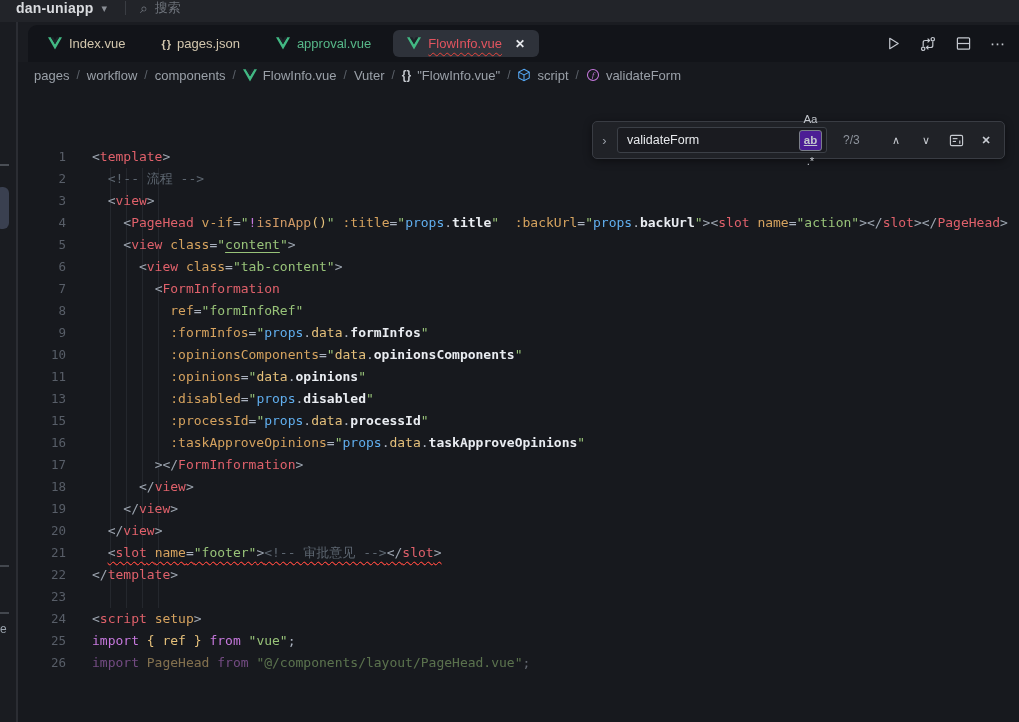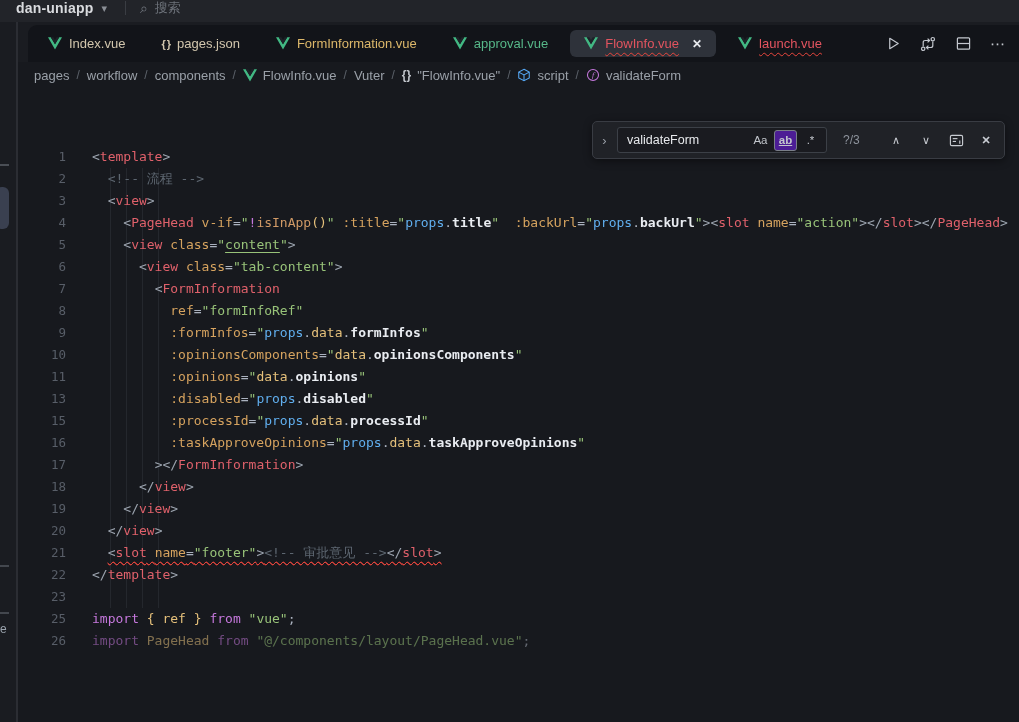--- a/index.html
+++ b/index.html
@@ -126,49 +126,31 @@
           <span style="display: inline-flex; align-items: center; color: rgb(210, 198, 173); font-weight: bold; font-size: 11px; letter-spacing: -1px;">{ }</span>
           <span style="color: rgb(210, 198, 173);">pages.json</span>
         </div>
         <div class="tab">
           <span style="display: inline-flex; align-items: center;">
             <svg width="14" height="13" viewBox="0 0 26 23">
               <polygon points="0,0 5.1,0 13,13.1 20.9,0 26,0 13,22.5" fill="#42b883"></polygon>
               <polygon points="5.1,0 10,0 13,5 16,0 20.9,0 13,13.1" fill="#1d2228"></polygon>
             </svg>
           </span>
-          <span style="color: rgb(221, 184, 106);">FormInformation.vue</span>
-        </div>
-        <div class="tab">
-          <span style="display: inline-flex; align-items: center;">
-            <svg width="14" height="13" viewBox="0 0 26 23">
-              <polygon points="0,0 5.1,0 13,13.1 20.9,0 26,0 13,22.5" fill="#42b883"></polygon>
-              <polygon points="5.1,0 10,0 13,5 16,0 20.9,0 13,13.1" fill="#1d2228"></polygon>
-            </svg>
-          </span>
           <span style="color: rgb(87, 184, 137);">approval.vue</span>
         </div>
         <div class="tab active">
           <span style="display: inline-flex; align-items: center;">
             <svg width="14" height="13" viewBox="0 0 26 23">
               <polygon points="0,0 5.1,0 13,13.1 20.9,0 26,0 13,22.5" fill="#42b883"></polygon>
               <polygon points="5.1,0 10,0 13,5 16,0 20.9,0 13,13.1" fill="#1d2228"></polygon>
             </svg>
           </span>
           <span class="wavy" style="color: rgb(227, 84, 95);">FlowInfo.vue</span>
           <span class="close-x">✕</span>
-        </div>
-        <div class="tab">
-          <span style="display: inline-flex; align-items: center;">
-            <svg width="14" height="13" viewBox="0 0 26 23">
-              <polygon points="0,0 5.1,0 13,13.1 20.9,0 26,0 13,22.5" fill="#42b883"></polygon>
-              <polygon points="5.1,0 10,0 13,5 16,0 20.9,0 13,13.1" fill="#1d2228"></polygon>
-            </svg>
-          </span>
-          <span class="wavy" style="color: rgb(227, 84, 95);">launch.vue</span>
         </div>
       </div>
     <div class="tab-actions">
       <span class="act">
         <svg width="15" height="15" viewBox="0 0 16 16">
             <path d="M4 2.5 L13 8 L4 13.5 Z" fill="none" stroke="#c3c7ce" stroke-width="1.3" stroke-linejoin="round"></path>
           </svg>
       </span>
       <span class="act">
         <svg width="16" height="16" viewBox="0 0 16 16" fill="none" stroke="#c3c7ce" stroke-width="1.2">
@@ -265,29 +247,30 @@
         <div class="crow"><span class="lnum">13</span><span class="ltext"><span class="tk-pln">          </span><span class="tk-attr">:disabled</span><span class="tk-eq">=</span><span class="tk-str">"</span><span class="tk-blue">props</span><span class="tk-eq">.</span><span class="tk-pw">disabled</span><span class="tk-str">"</span></span></div>
         <div class="crow"><span class="lnum">15</span><span class="ltext"><span class="tk-pln">          </span><span class="tk-attr">:processId</span><span class="tk-eq">=</span><span class="tk-str">"</span><span class="tk-blue">props</span><span class="tk-eq">.</span><span class="tk-yel">data</span><span class="tk-eq">.</span><span class="tk-pw">processId</span><span class="tk-str">"</span></span></div>
         <div class="crow"><span class="lnum">16</span><span class="ltext"><span class="tk-pln">          </span><span class="tk-attr">:taskApproveOpinions</span><span class="tk-eq">=</span><span class="tk-str">"</span><span class="tk-blue">props</span><span class="tk-eq">.</span><span class="tk-yel">data</span><span class="tk-eq">.</span><span class="tk-pw">taskApproveOpinions</span><span class="tk-str">"</span></span></div>
         <div class="crow"><span class="lnum">17</span><span class="ltext"><span class="tk-pln">        </span><span class="tk-ang">&gt;&lt;/</span><span class="tk-tag">FormInformation</span><span class="tk-ang">&gt;</span></span></div>
         <div class="crow"><span class="lnum">18</span><span class="ltext"><span class="tk-pln">      </span><span class="tk-ang">&lt;/</span><span class="tk-tag">view</span><span class="tk-ang">&gt;</span></span></div>
         <div class="crow"><span class="lnum">19</span><span class="ltext"><span class="tk-pln">    </span><span class="tk-ang">&lt;/</span><span class="tk-tag">view</span><span class="tk-ang">&gt;</span></span></div>
         <div class="crow"><span class="lnum">20</span><span class="ltext"><span class="tk-pln">  </span><span class="tk-ang">&lt;/</span><span class="tk-tag">view</span><span class="tk-ang">&gt;</span></span></div>
         <div class="crow"><span class="lnum">21</span><span class="ltext"><span class="tk-pln">  </span><span class="sqwrap"><span class="tk-ang">&lt;</span><span class="tk-tag">slot</span><span class="tk-pln"> </span><span class="tk-attr">name</span><span class="tk-eq">=</span><span class="tk-str">"footer"</span><span class="tk-ang">&gt;</span><span class="tk-com">&lt;!-- 审批意见 --&gt;</span><span class="tk-ang">&lt;/</span><span class="tk-tag">slot</span><span class="tk-ang">&gt;</span></span></span></div>
         <div class="crow"><span class="lnum">22</span><span class="ltext"><span class="tk-ang">&lt;/</span><span class="tk-tag">template</span><span class="tk-ang">&gt;</span></span></div>
         <div class="crow"><span class="lnum">23</span><span class="ltext"></span></div>
+        <div class="crow"><span class="lnum">24</span><span class="ltext"><span class="tk-ang">&lt;</span><span class="tk-tag">script</span><span class="tk-pln"> </span><span class="tk-attr">setup</span><span class="tk-ang">&gt;</span></span></div>
         <div class="crow"><span class="lnum">25</span><span class="ltext"><span class="tk-pur">import</span><span class="tk-pln"> </span><span class="tk-brk">{</span><span class="tk-pln"> </span><span class="tk-yel">ref</span><span class="tk-pln"> </span><span class="tk-brk">}</span><span class="tk-pln"> </span><span class="tk-pur">from</span><span class="tk-pln"> </span><span class="tk-str">"vue"</span><span class="tk-pln">;</span></span></div>
         <div class="crow dimline"><span class="lnum">26</span><span class="ltext"><span class="tk-pur">import</span><span class="tk-pln"> </span><span class="tk-yel">PageHead</span><span class="tk-pln"> </span><span class="tk-pur">from</span><span class="tk-pln"> </span><span class="tk-str">"@/components/layout/PageHead.vue"</span><span class="tk-pln">;</span></span></div>
       </div>
 
     <div class="find-widget">
       <span class="find-expand">›</span>
       <div class="find-input-box">
         <input class="find-input" value="validateForm" style="">
-        <span id="find-toggles" style="display:flex;">
+        <span id="find-toggles" style="display:flex;flex-direction:column;">
             <span class="find-toggle">Aa</span>
             <span class="find-toggle on">
               <span class="uw">ab</span>
             </span>
             <span class="find-toggle">.*</span>
           </span>
       </div>
       <span class="find-count">?/3</span>
       <span class="find-nav">
         <span class="nbtn">∧</span>

